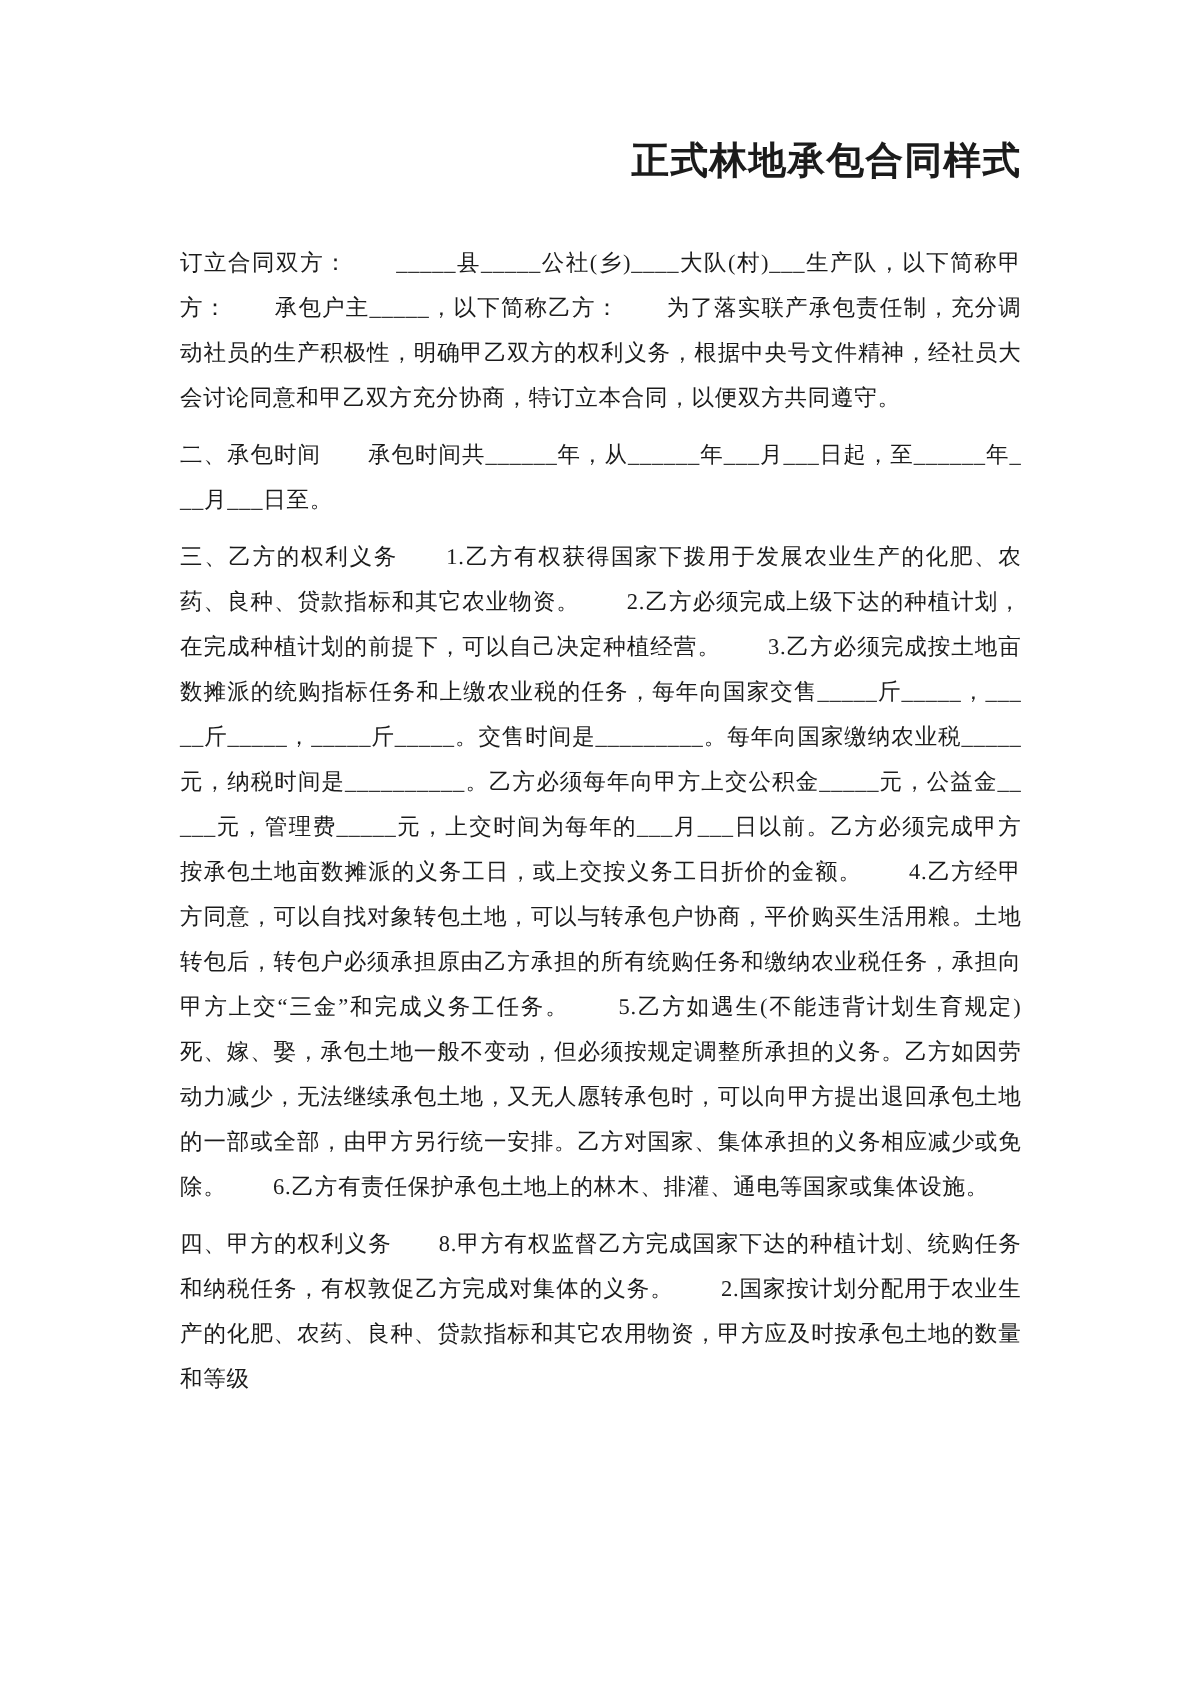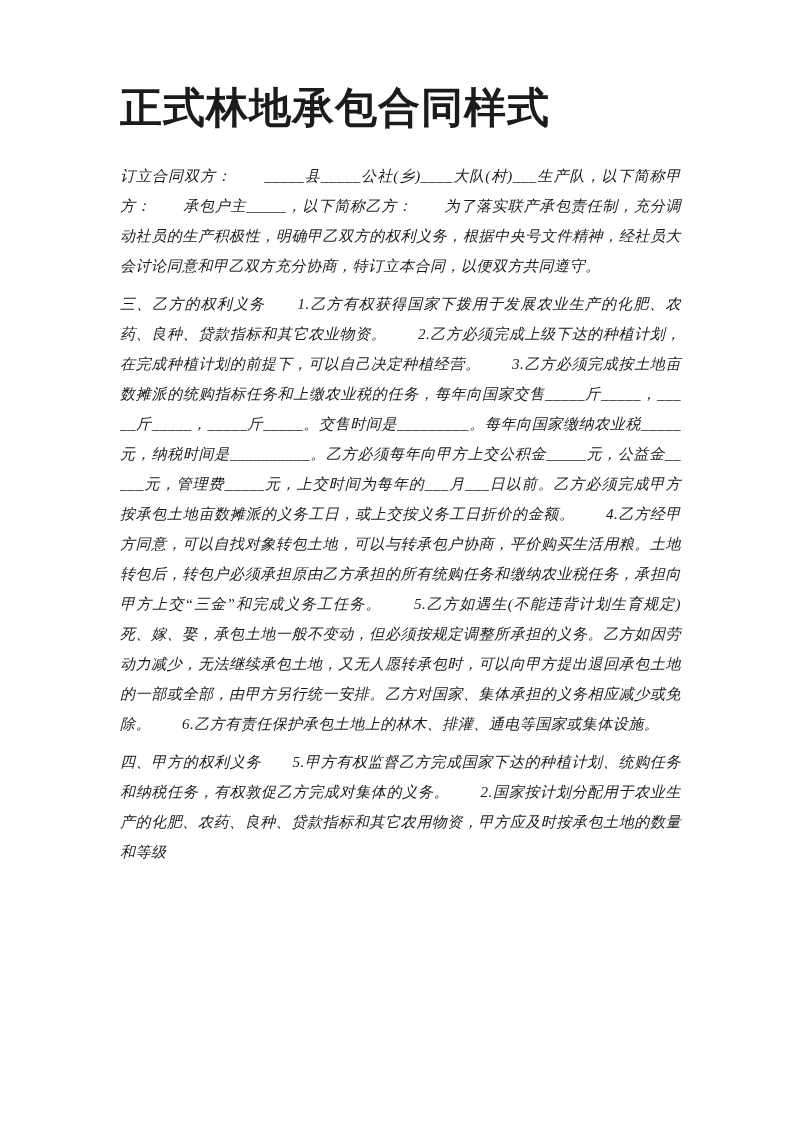--- a/index.html
+++ b/index.html
@@ -13,44 +13,44 @@
     height: 1122px;
     box-sizing: border-box;
     background: #ffffff;
     padding: 88px 112px 40px 120px;
     overflow: hidden;
     font-family: "Liberation Serif", "DejaVu Serif", serif;
     color: #1b1b1b;
   }
   .doc-title {
     margin: 0 0 33px 0;
-    font-size: 42px;
+    font-size: 25px;
     line-height: 40px;
     font-weight: 700;
-    text-align: left;
+    text-align: right;
     letter-spacing: 1px;
     white-space: nowrap;
   }
   .para {
     margin: 0 0 8px 0;
     font-size: 15px;
     line-height: 30px;
     letter-spacing: 0.5px;
     text-align: justify;
     text-align-last: left;
     word-break: break-all;
-    font-style: italic;
   }
 </style>
 </head>
 <body>
 
 <div class="page">
   <h1 class="doc-title">正式林地承包合同样式</h1>
 
   <p class="para">订立合同双方：　　_____县_____公社(乡)____大队(村)___生产队，以下简称甲方：　　承包户主_____，以下简称乙方：　　为了落实联产承包责任制，充分调动社员的生产积极性，明确甲乙双方的权利义务，根据中央号文件精神，经社员大会讨论同意和甲乙双方充分协商，特订立本合同，以便双方共同遵守。</p>
 
 
+  <p class="para">二、承包时间　　承包时间共______年，从______年___月___日起，至______年___月___日至。</p>
 
   <p class="para">三、乙方的权利义务　　1.乙方有权获得国家下拨用于发展农业生产的化肥、农药、良种、贷款指标和其它农业物资。　　2.乙方必须完成上级下达的种植计划，在完成种植计划的前提下，可以自己决定种植经营。　　3.乙方必须完成按土地亩数摊派的统购指标任务和上缴农业税的任务，每年向国家交售_____斤_____，_____斤_____，_____斤_____。交售时间是_________。每年向国家缴纳农业税_____元，纳税时间是__________。乙方必须每年向甲方上交公积金_____元，公益金_____元，管理费_____元，上交时间为每年的___月___日以前。乙方必须完成甲方按承包土地亩数摊派的义务工日，或上交按义务工日折价的金额。　　4.乙方经甲方同意，可以自找对象转包土地，可以与转承包户协商，平价购买生活用粮。土地转包后，转包户必须承担原由乙方承担的所有统购任务和缴纳农业税任务，承担向甲方上交“三金”和完成义务工任务。　　5.乙方如遇生(不能违背计划生育规定)死、嫁、娶，承包土地一般不变动，但必须按规定调整所承担的义务。乙方如因劳动力减少，无法继续承包土地，又无人愿转承包时，可以向甲方提出退回承包土地的一部或全部，由甲方另行统一安排。乙方对国家、集体承担的义务相应减少或免除。　　6.乙方有责任保护承包土地上的林木、排灌、通电等国家或集体设施。</p>
 
-  <p class="para">四、甲方的权利义务　　5.甲方有权监督乙方完成国家下达的种植计划、统购任务和纳税任务，有权敦促乙方完成对集体的义务。　　2.国家按计划分配用于农业生产的化肥、农药、良种、贷款指标和其它农用物资，甲方应及时按承包土地的数量和等级</p>
+  <p class="para">四、甲方的权利义务　　8.甲方有权监督乙方完成国家下达的种植计划、统购任务和纳税任务，有权敦促乙方完成对集体的义务。　　2.国家按计划分配用于农业生产的化肥、农药、良种、贷款指标和其它农用物资，甲方应及时按承包土地的数量和等级</p>
 </div>
 
 </body></html>

